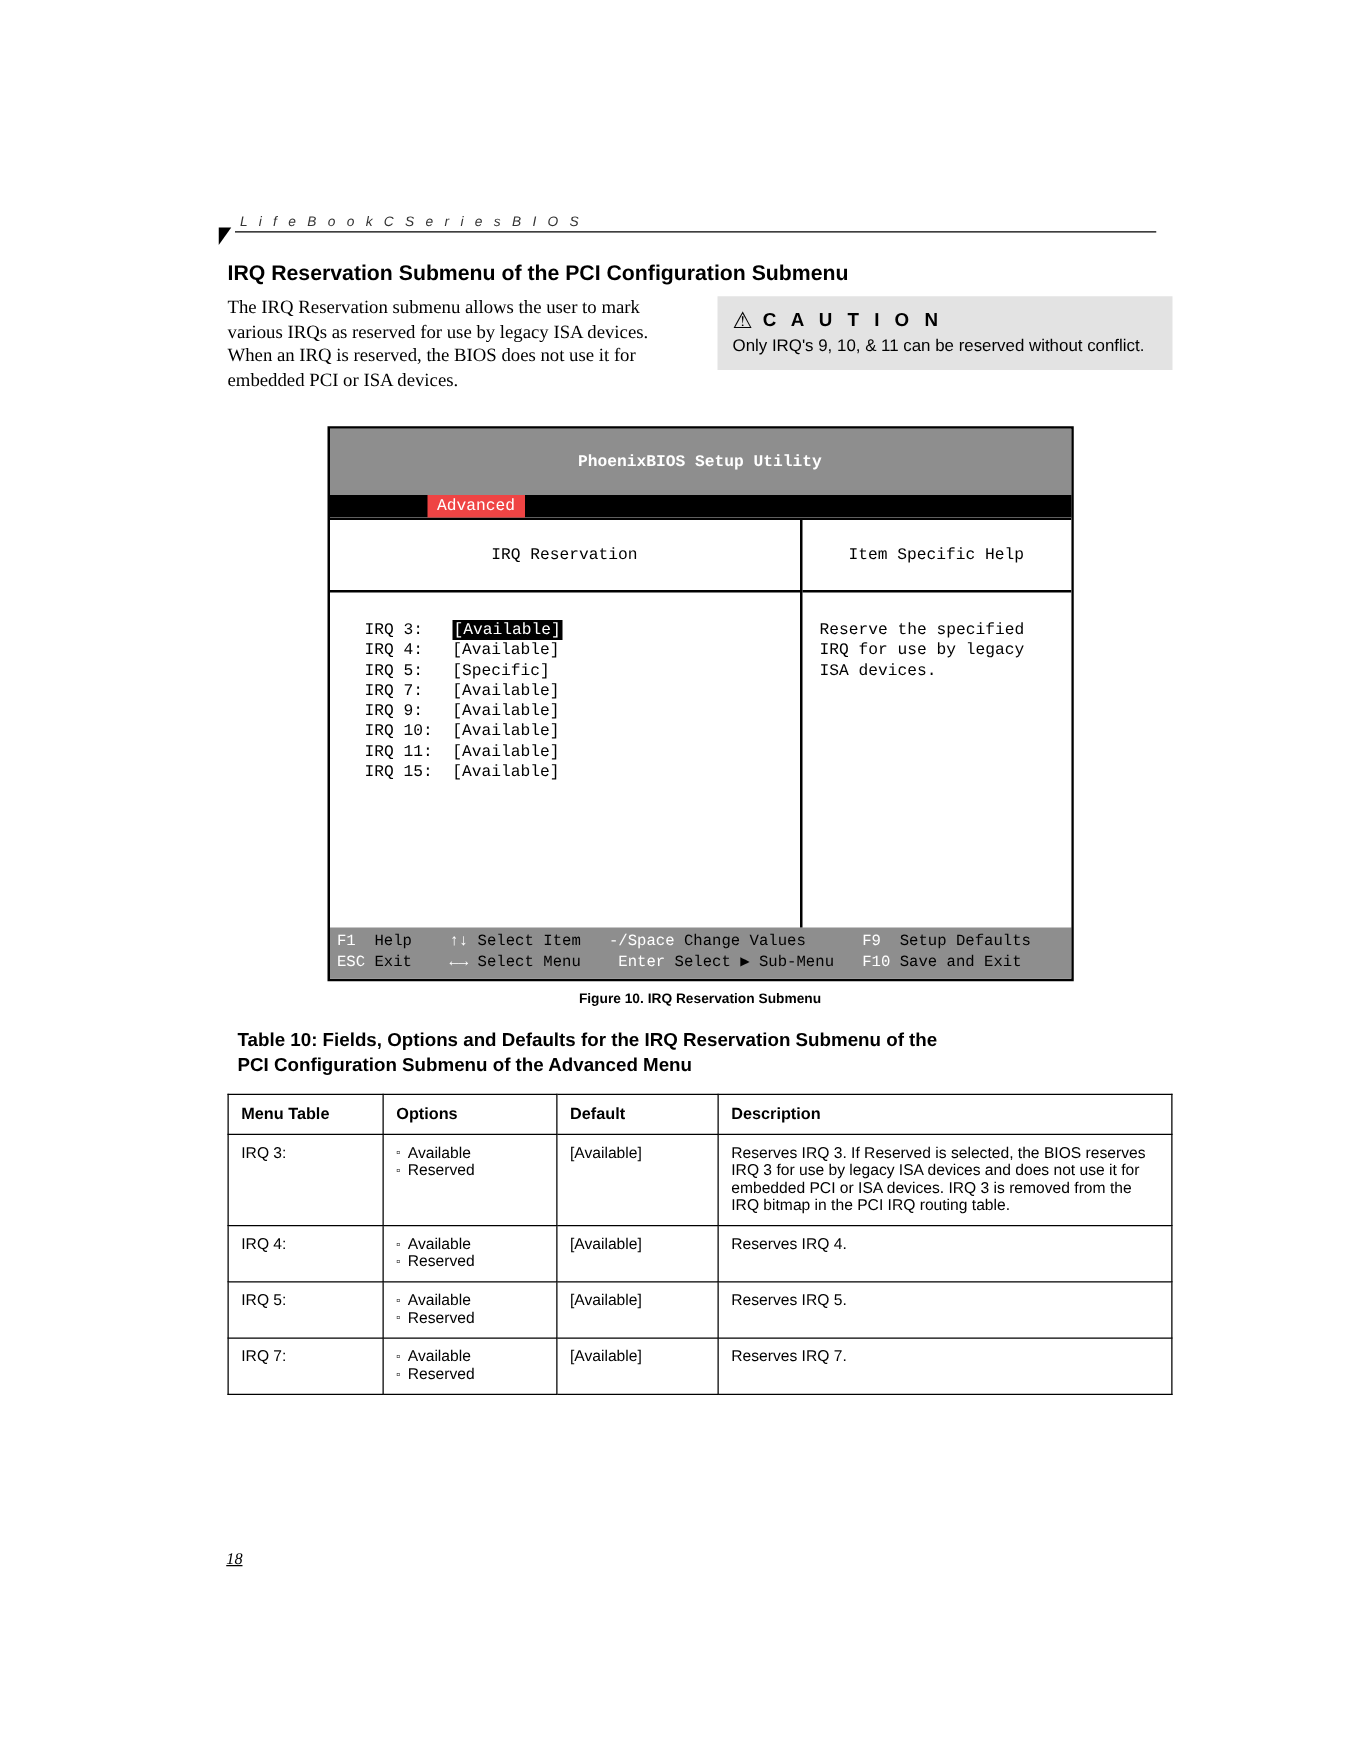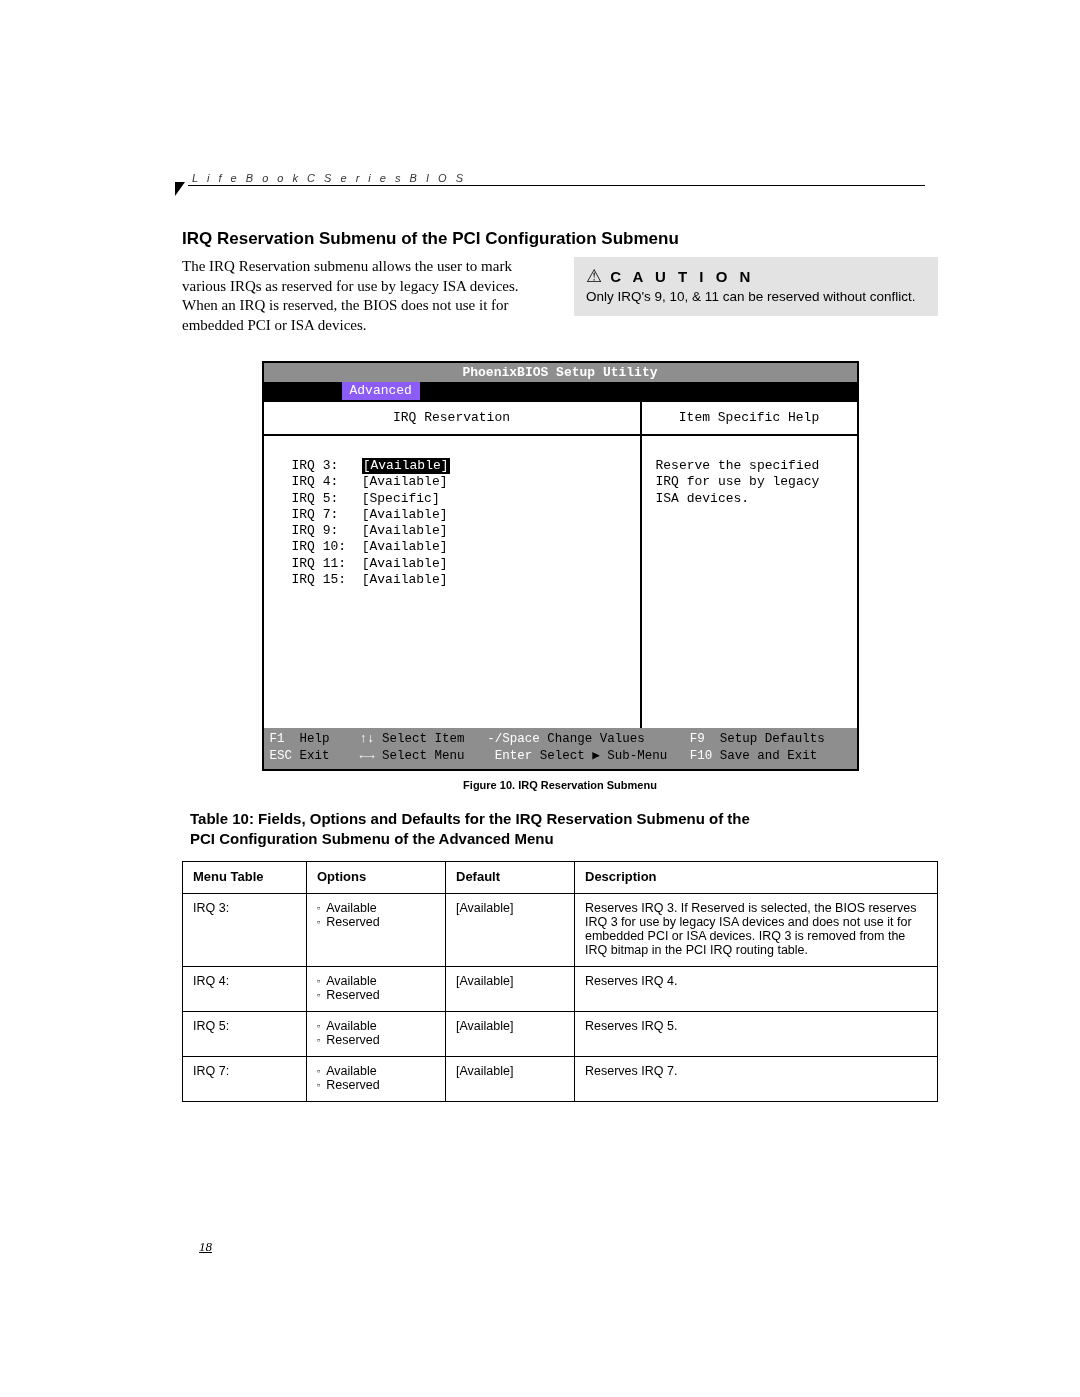--- a/index.html
+++ b/index.html
@@ -37,21 +37,21 @@
     border-right: 10px solid transparent;
   }
   .rule {
     position: absolute;
     top: 185px;
     left: 188px;
     right: 155px;
     border-top: 1px solid #000;
   }
   .content {
-    margin-top: 64px;
+    margin-top: 44px;
   }
   h2.section-title {
     font-family: Arial, Helvetica, sans-serif;
     font-weight: bold;
     font-size: 17px;
     margin: 20px 0 8px 0;
   }
   .two-col {
     display: flex;
     gap: 28px;
@@ -95,54 +95,54 @@
     margin: 26px auto 8px auto;
     font-family: "Courier New", monospace;
     font-size: 13px;
     border: 2px solid #000;
   }
   .bios-title {
     background: #8e8e8e;
     color: #fff;
     text-align: center;
     font-weight: bold;
-    padding: 2px 0;
+    padding: 19px 0;
   }
   .bios-tabrow {
     background: #000;
     color: #fff;
     padding: 0;
     display: flex;
     height: 18px;
     align-items: stretch;
   }
   .bios-tab-space { width: 78px; }
   .bios-tab-active {
-    background: #8b5cf6;
+    background: #ef4444;
     color: #fff;
     padding: 1px 8px 0 8px;
     font-weight: normal;
   }
   .bios-body {
     display: flex;
     border-top: 2px solid #000;
     background: #fff;
     height: 326px;
   }
   .bios-left {
     flex: 1 1 auto;
     border-right: 2px solid #000;
     position: relative;
   }
   .bios-right {
     width: 215px;
   }
   .bios-panel-title {
     text-align: center;
-    padding: 8px 0;
+    padding: 20px 0;
     border-bottom: 2px solid #000;
     height: 16px;
   }
   .bios-irq-list {
     padding: 22px 0 0 28px;
   }
   .irq-row { white-space: pre; line-height: 1.25; }
   .irq-sel {
     display:inline-block;
     background:#000;
@@ -204,21 +204,21 @@
   }
   ul.opts li::before {
     content: "▫";
     font-size: 9px;
     margin-right: 6px;
     position: relative;
     top: -1px;
   }
   .pagenum {
     position: absolute;
-    left: 199px;
+    left: 181px;
     bottom: 142px;
     font-style: italic;
     font-family: Georgia, serif;
     font-size: 13px;
     text-decoration: underline;
   }
 </style>
 </head>
 <body>
 

